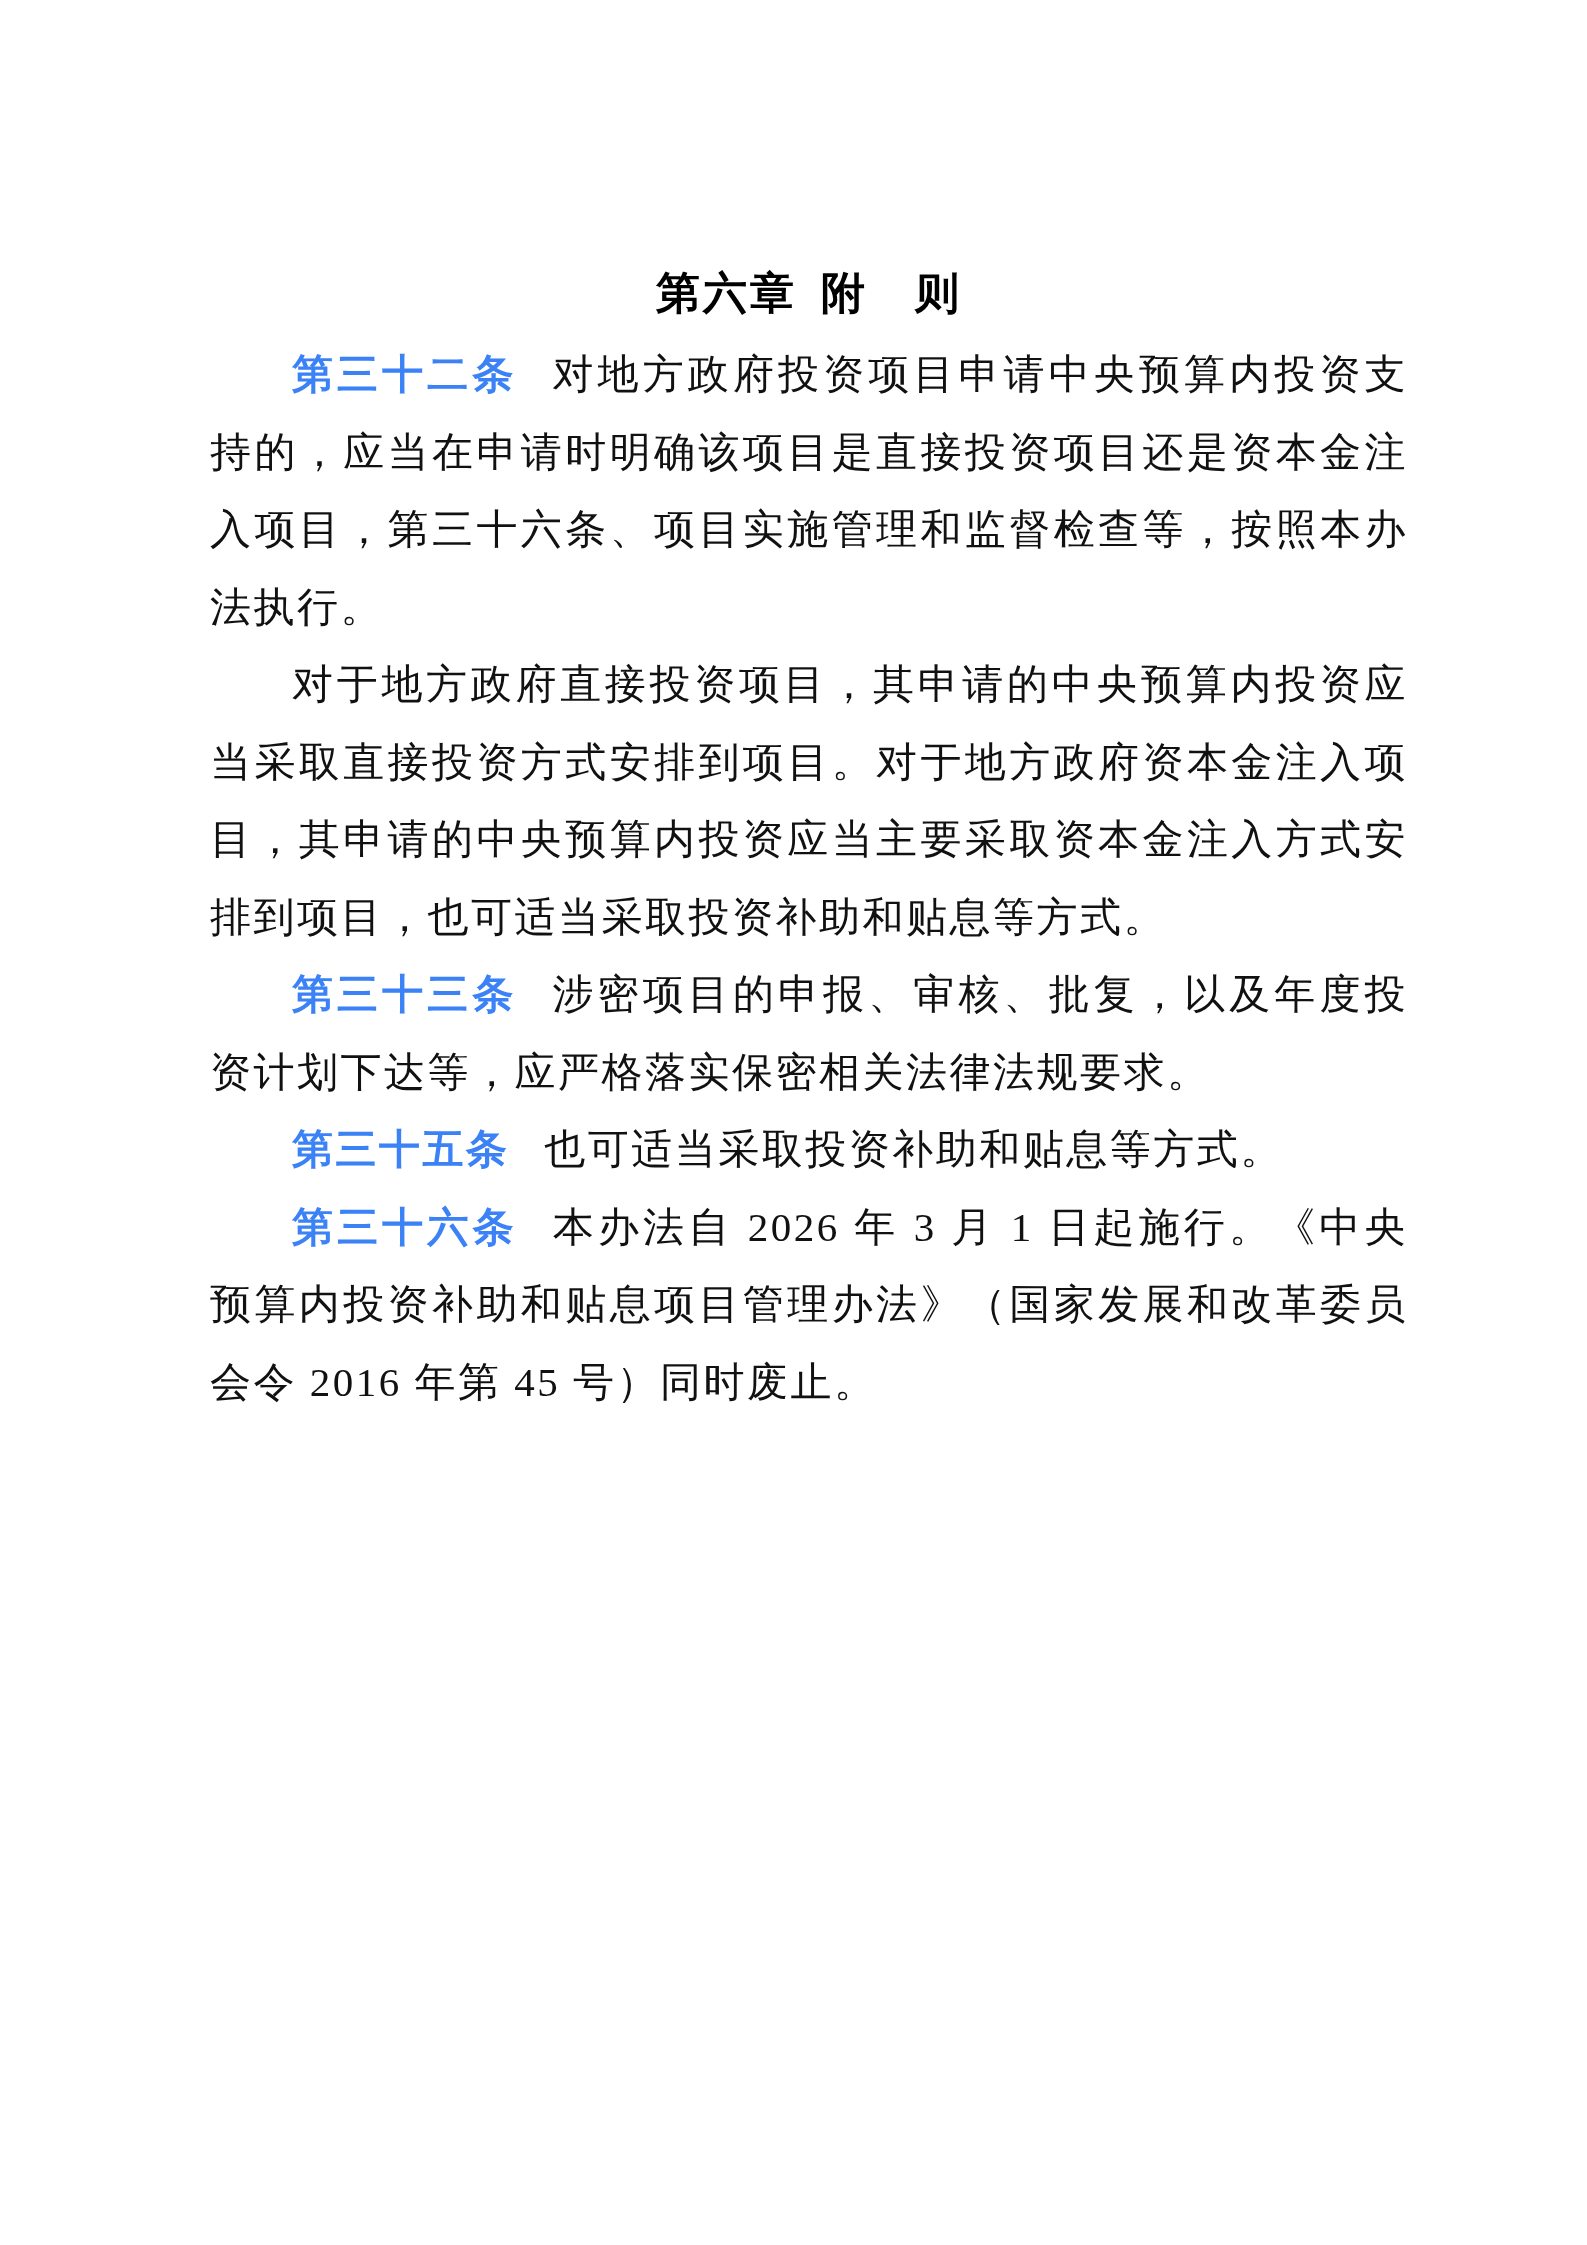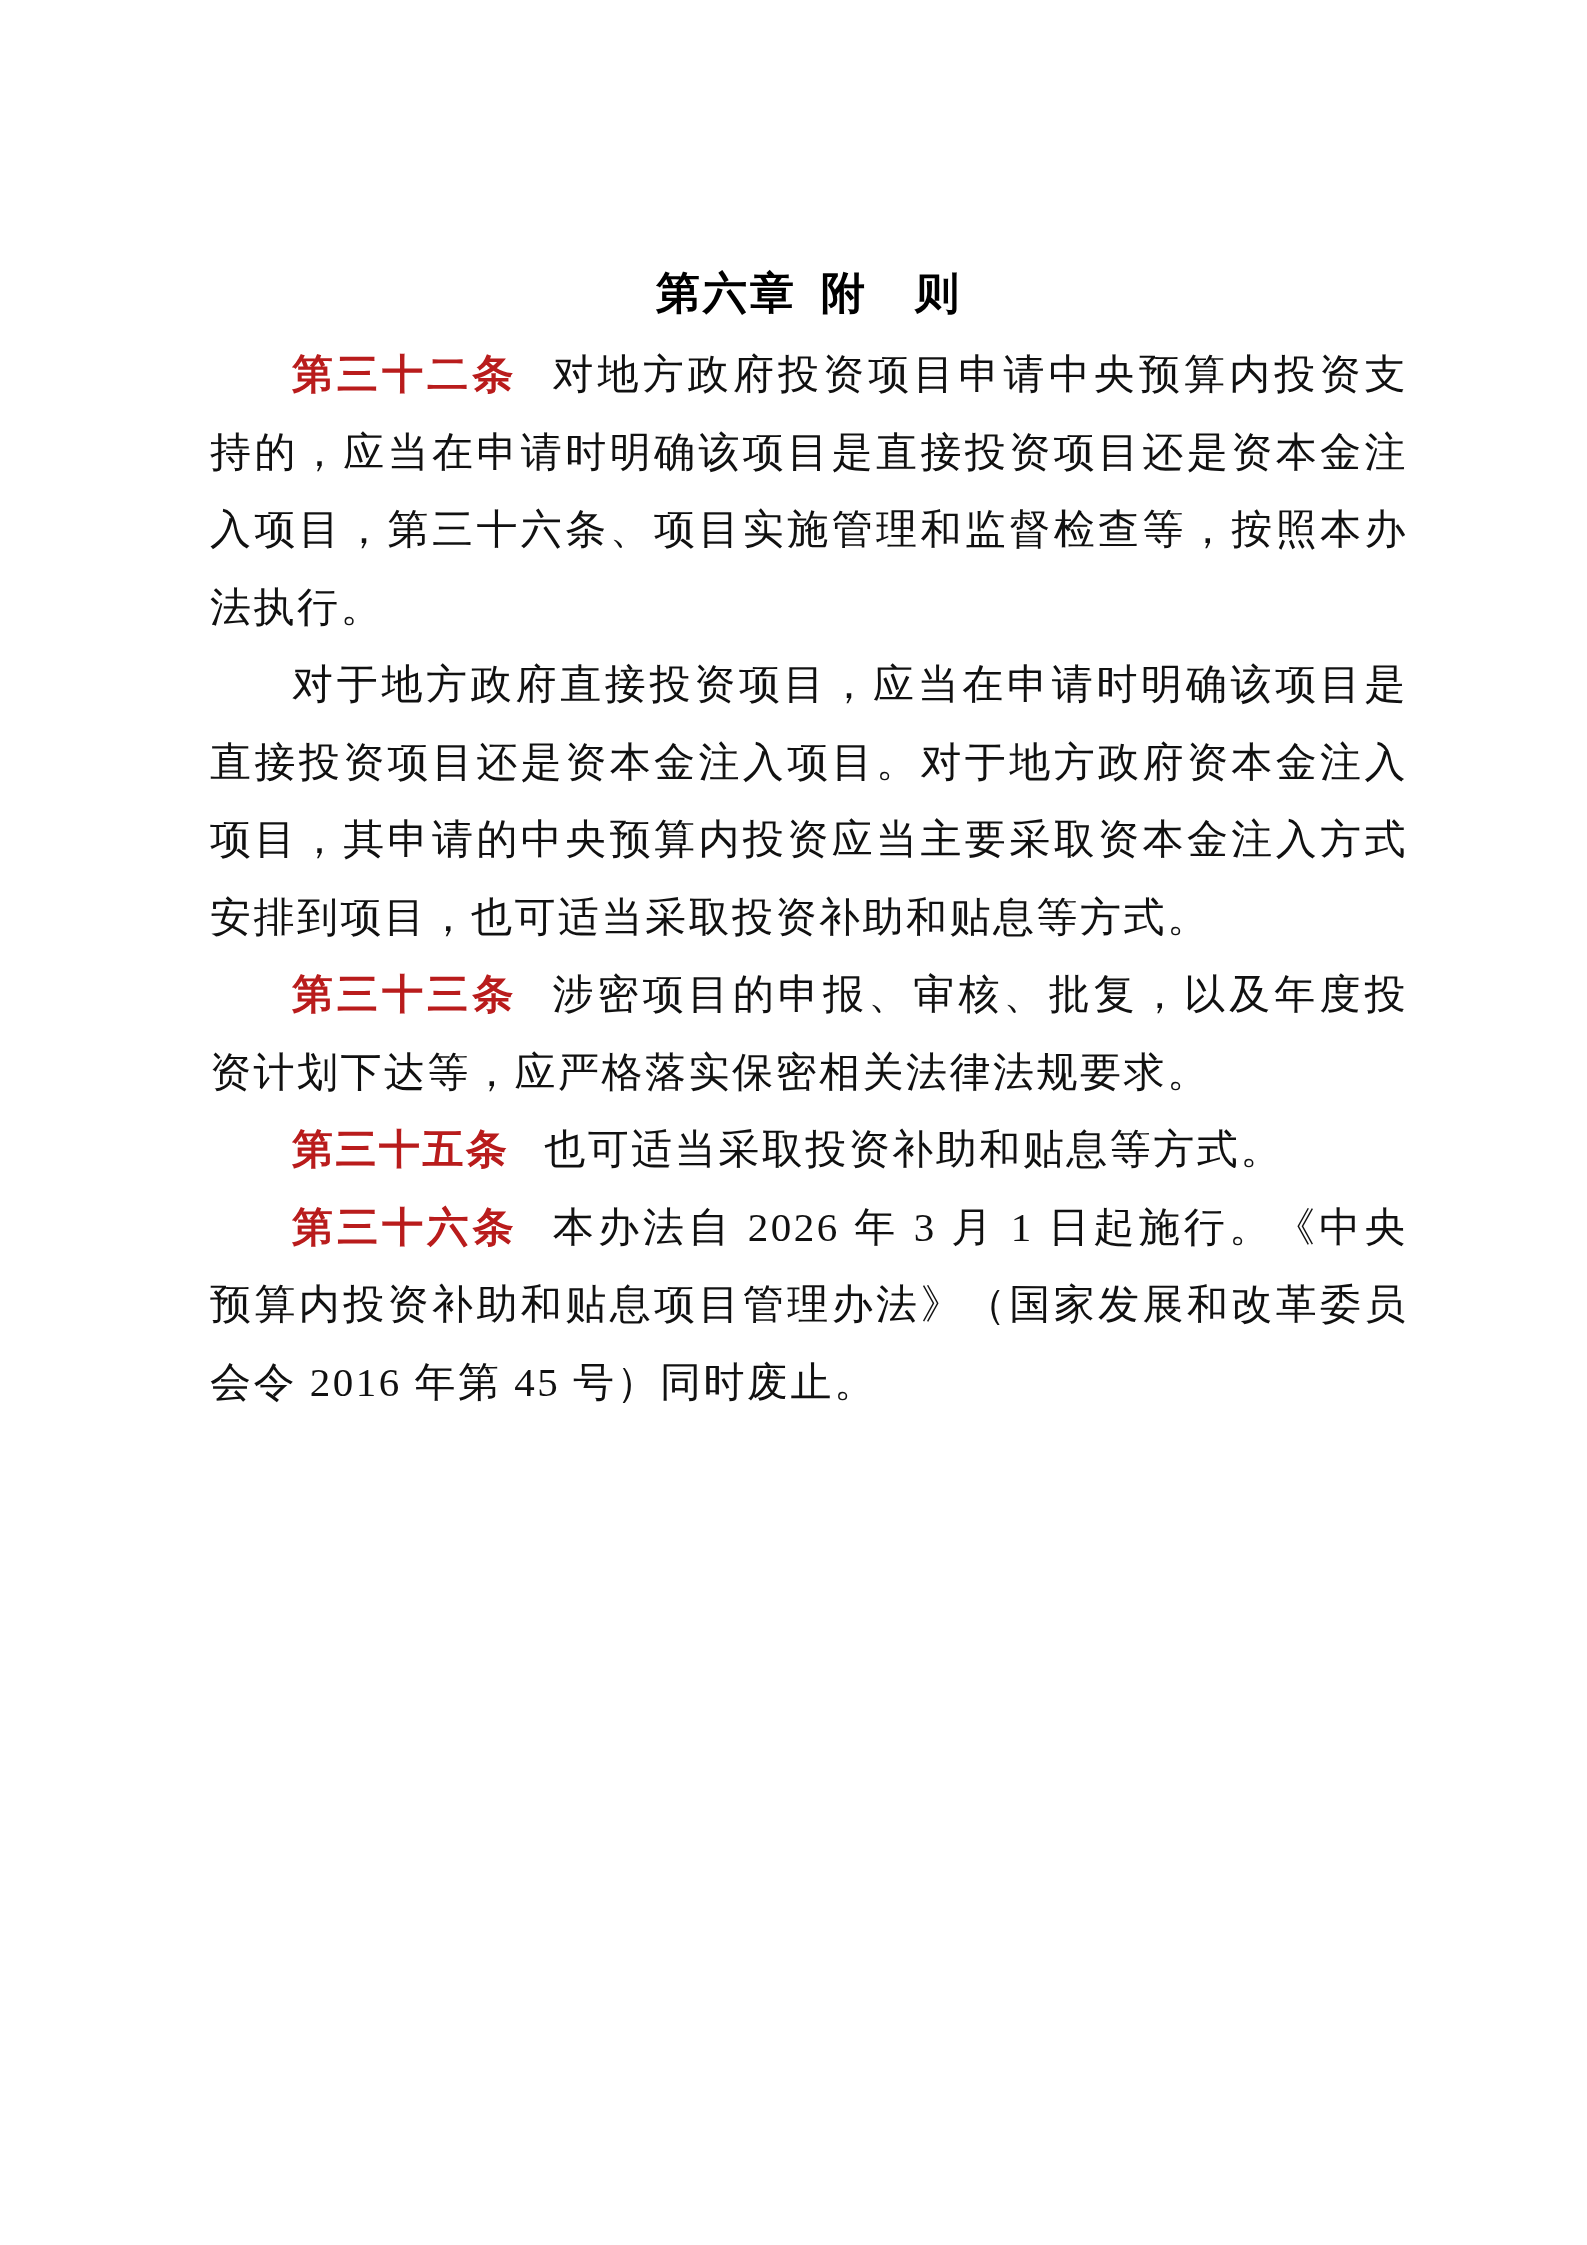--- a/index.html
+++ b/index.html
@@ -36,34 +36,34 @@
     font-size: 41px;
     line-height: 77.5px;
     letter-spacing: 2.5px;
     text-indent: 2em;
     text-align: justify;
     color: #111111;
   }
   .article-label {
     font-family: Liberation Sans, sans-serif;
     font-weight: bold;
-    color: #b91c1c;
+    color: #3b82f6;
     margin-right: 0.85em;
   }
 </style>
 </head>
 <body>
 
 <div class="page">
 
   <h1 class="chapter-heading"><span class="chapter-number">第六章</span><span class="chapter-title">附　则</span></h1>
 
   <p class="para"><b class="article-label">第三十二条</b><span class="article-text">对地方政府投资项目申请中央预算内投资支持的，应当在申请时明确该项目是直接投资项目还是资本金注入项目，第三十六条、项目实施管理和监督检查等，按照本办法执行。</span></p>
 
-  <p class="para"><span class="article-text">对于地方政府直接投资项目，应当在申请时明确该项目是直接投资项目还是资本金注入项目。对于地方政府资本金注入项目，其申请的中央预算内投资应当主要采取资本金注入方式安排到项目，也可适当采取投资补助和贴息等方式。</span></p>
+  <p class="para"><span class="article-text">对于地方政府直接投资项目，其申请的中央预算内投资应当采取直接投资方式安排到项目。对于地方政府资本金注入项目，其申请的中央预算内投资应当主要采取资本金注入方式安排到项目，也可适当采取投资补助和贴息等方式。</span></p>
 
   <p class="para"><b class="article-label">第三十三条</b><span class="article-text">涉密项目的申报、审核、批复，以及年度投资计划下达等，应严格落实保密相关法律法规要求。</span></p>
 
 
   <p class="para"><b class="article-label">第三十五条</b><span class="article-text">也可适当采取投资补助和贴息等方式。</span></p>
 
   <p class="para"><b class="article-label">第三十六条</b><span class="article-text">本办法自 2026 年 3 月 1 日起施行。《中央预算内投资补助和贴息项目管理办法》（国家发展和改革委员会令 2016 年第 45 号）同时废止。</span></p>
 
 </div>
 

